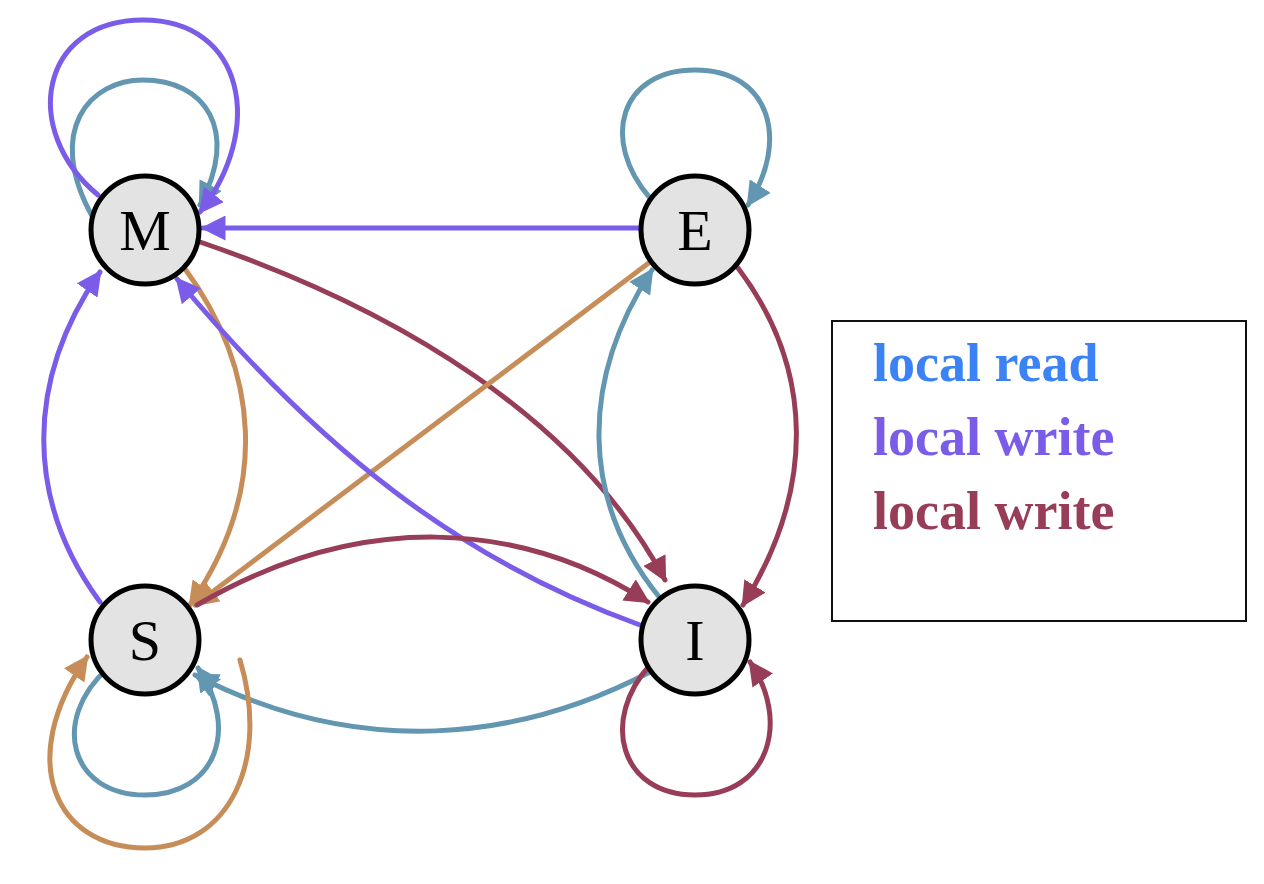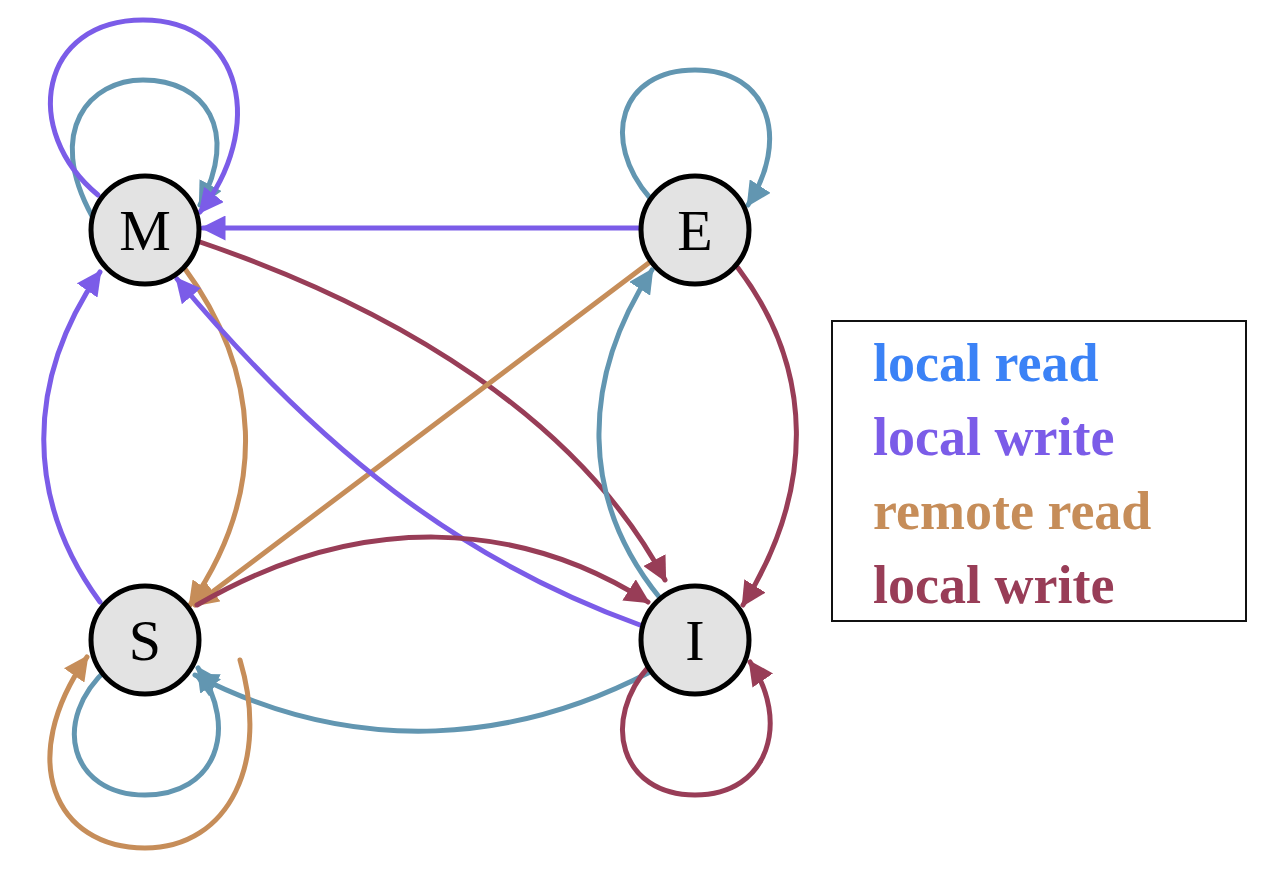--- a/index.html
+++ b/index.html
@@ -68,15 +68,14 @@
     <g>
       <circle cx="695" cy="640" r="54" fill="#e3e3e3" stroke="#000" stroke-width="5"></circle>
       <text class="node-label" x="695" y="660" text-anchor="middle">I</text>
     </g>
   </g>
 </svg>
 
 <div class="legend">
   <div class="legend-item" style="color: #3b82f6;">local read</div>
   <div class="legend-item" style="color: rgb(123, 92, 232);">local write</div>
-  <div class="legend-item" style="color: rgb(198, 141, 89);">remote read</div>
   <div class="legend-item" style="color: rgb(152, 61, 87);">local write</div>
 </div>
 
 </body></html>

